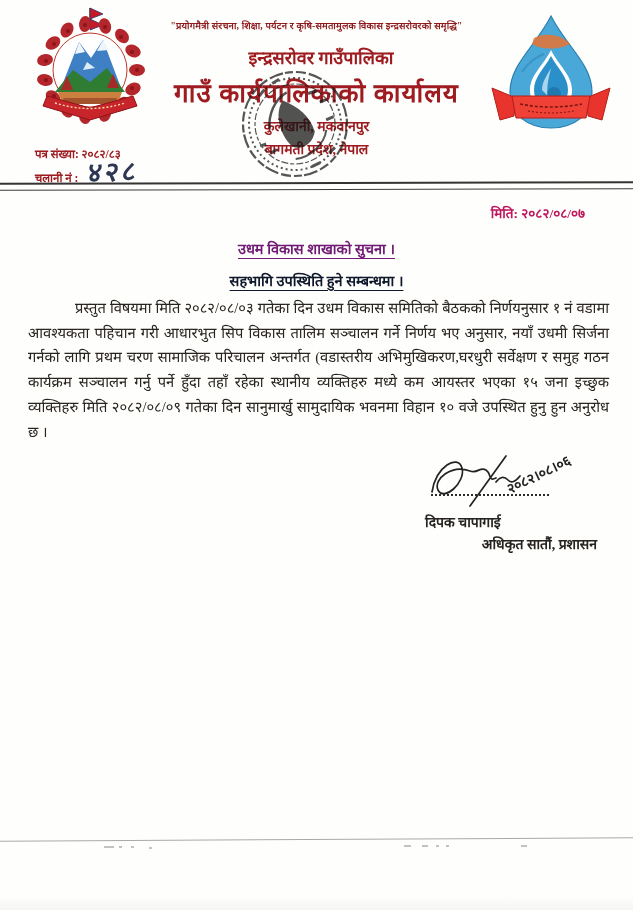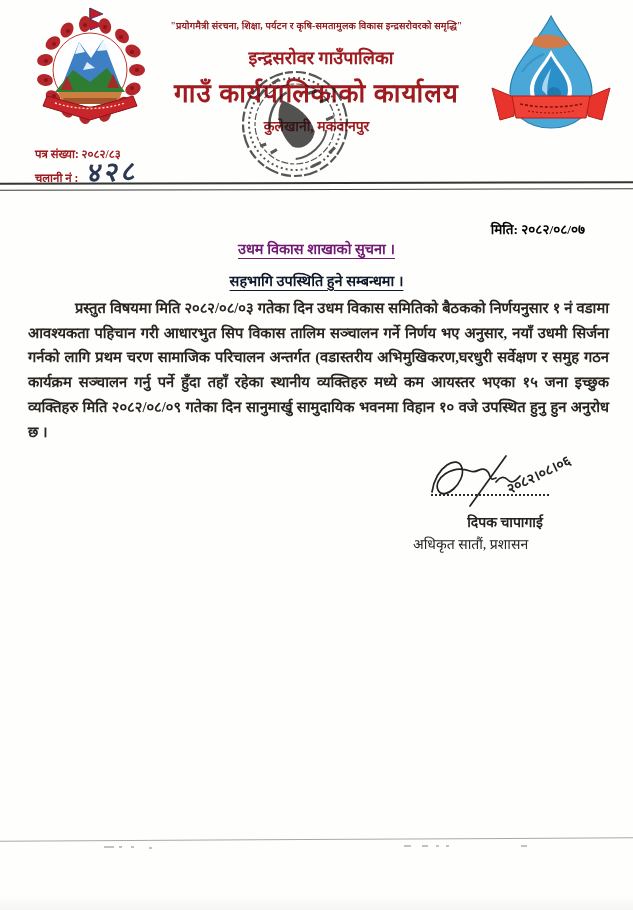--- a/index.html
+++ b/index.html
@@ -19,34 +19,34 @@
   .addr2{font-size:14px;font-weight:bold;margin-top:4px;}
   .stamp{position:absolute;left:224px;top:60px;width:142px;height:128px;opacity:.82;}
   .ref-block{position:absolute;left:35px;top:142px;color:#9e1b20;font-weight:bold;font-size:11.5px;line-height:24px;font-family:Liberation Serif, serif;}
   .dispatch-hand{
     position:absolute;left:88px;top:152px;font-size:27px;color:#2c3752;
     transform:rotate(-2deg) skewX(-8deg);letter-spacing:3px;font-weight:bold;
   }
   .divider{position:absolute;left:-4px;top:182px;width:641px;height:5px;
     border-top:2px solid #343434;border-bottom:1.5px solid #3a3a3a;transform:rotate(-.15deg);}
   
-  .date-line{position:absolute;right:48px;top:220px;font-size:13.5px;font-weight:bold;color:#000000;}
+  .date-line{position:absolute;right:48px;top:204px;font-size:13.5px;font-weight:bold;color:#be185d;}
   .subject1{position:absolute;left:0;right:0;top:238px;text-align:center;font-size:14.5px;font-weight:bold;color:#701a75;}
   .subject2{position:absolute;left:0;right:0;top:270px;text-align:center;font-size:14.5px;font-weight:bold;color:#0f172a;}
   .subject1 span,.subject2 span{text-decoration:underline;text-underline-offset:4px;}
   .body-par{
     position:absolute;left:28px;top:296px;width:581px;
     font-size:14.7px;line-height:24.7px;text-align:justify;text-indent:47px;
-    color:#29241f;font-weight:700;
+    color:#29241f;font-weight:400;
   }
   
   .sig-art{position:absolute;left:418px;top:448px;width:200px;height:64px;}
   .sig-dots{position:absolute;left:431px;top:494px;width:118px;border-bottom:2.5px dotted #2d2a28;}
-  .sig-name{position:absolute;left:425px;top:512px;width:160px;text-align:center;font-size:14px;font-weight:bold;color:#262320;}
-  .sig-title{position:absolute;left:413px;top:534px;width:184px;text-align:left;font-size:14px;font-weight:normal;color:#262320;}
+  .sig-name{position:absolute;left:425px;top:512px;width:160px;text-align:left;font-size:14px;font-weight:bold;color:#262320;}
+  .sig-title{position:absolute;left:413px;top:534px;width:184px;text-align:right;font-size:14px;font-weight:bold;color:#262320;}
   
   .footer-line{position:absolute;left:-4px;top:839px;width:642px;height:1.3px;background:#a9a9a9;transform:rotate(-.3deg);}
   .speck{position:absolute;height:2px;background:#c2c2c2;}
   .sp1{left:104px;top:846px;width:10px;} .sp2{left:119px;top:846px;width:3px;}
   .sp3{left:131px;top:846px;width:3px;} .sp4{left:149px;top:847px;width:3px;}
   .sp5{left:404px;top:845px;width:7px;} .sp6{left:422px;top:845px;width:6px;}
   .sp7{left:436px;top:845px;width:3px;} .sp8{left:446px;top:845px;width:3px;}
   .sp9{left:521px;top:845px;width:6px;}
   .bottom-smudge{position:absolute;left:0;bottom:0;width:100%;height:14px;
     background:linear-gradient(to bottom,rgba(0,0,0,0),rgba(80,80,80,.05));}
@@ -135,20 +135,21 @@
       <path d="M34,92 Q65,98 96,92" fill="none" stroke="#7d1410" stroke-width="1.6" stroke-dasharray="3 2"></path>
       <path d="M42,99 Q65,103 88,99" fill="none" stroke="#7d1410" stroke-width="1" stroke-dasharray="2 2"></path>
     </svg>
   </div>
 
   <div class="header-text">
     <div class="motto">"प्रयोगमैत्री संरचना, शिक्षा, पर्यटन र कृषि-समतामुलक विकास इन्द्रसरोवरको समृद्धि"</div>
     <div class="muni-name">इन्द्रसरोवर गाउँपालिका</div>
     <div class="office-name">गाउँ कार्यपालिकाको कार्यालय</div>
     <div class="addr1">कुलेखानी, मकवानपुर</div>
+    <div class="addr2">बागमती प्रदेश, नेपाल</div>
   </div>
 
   <div class="stamp">
     <svg viewBox="0 0 142 128" width="142" height="128">
       <g transform="rotate(-38 71 64)" stroke="#1c1c1c" fill="none" opacity=".9">
         <circle cx="71" cy="64" r="52" stroke-width="2.2" stroke-dasharray="10 3 14 2 8 3"></circle>
         <circle cx="71" cy="64" r="40" stroke-width="1.2" stroke-dasharray="4 2 7 2"></circle>
 
         <g stroke-width="2" stroke-dasharray="2 3">
           <circle cx="71" cy="64" r="46"></circle>

